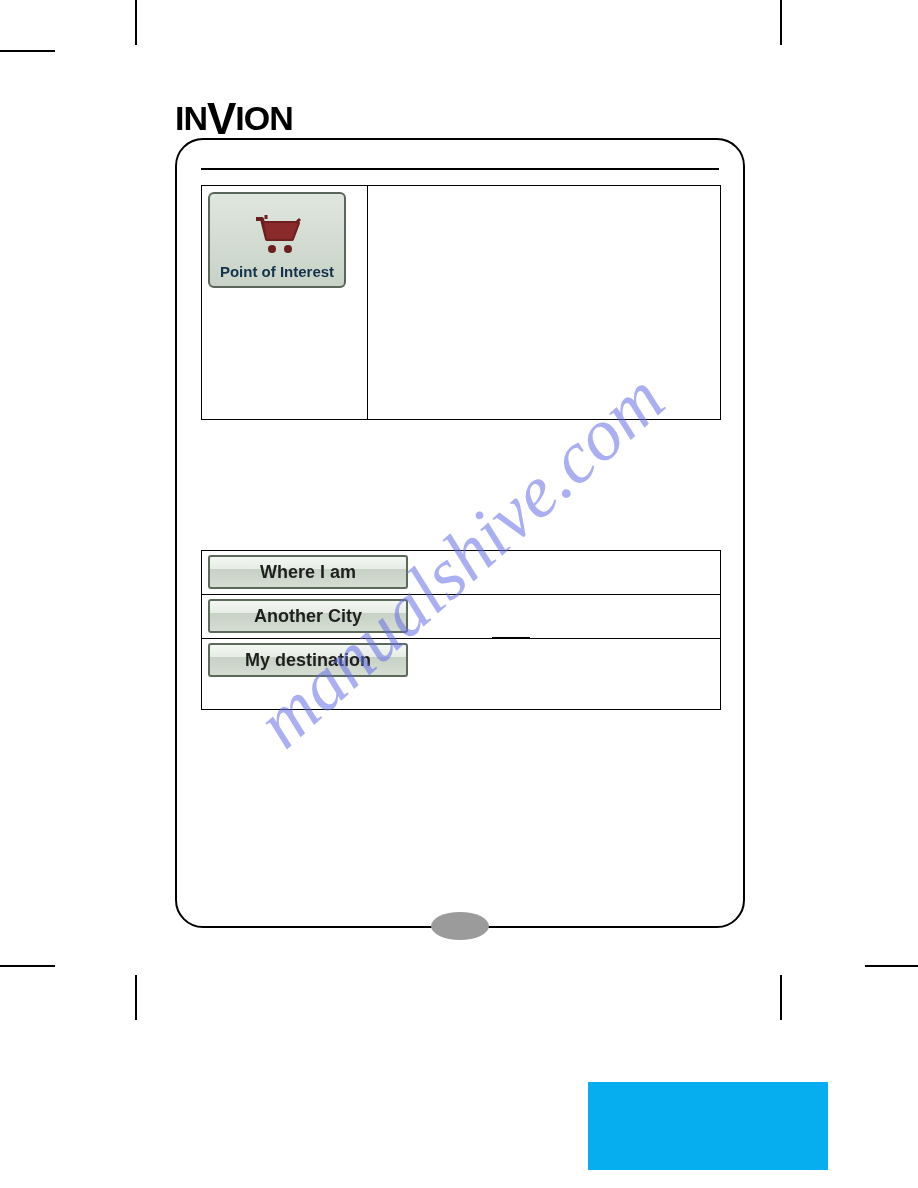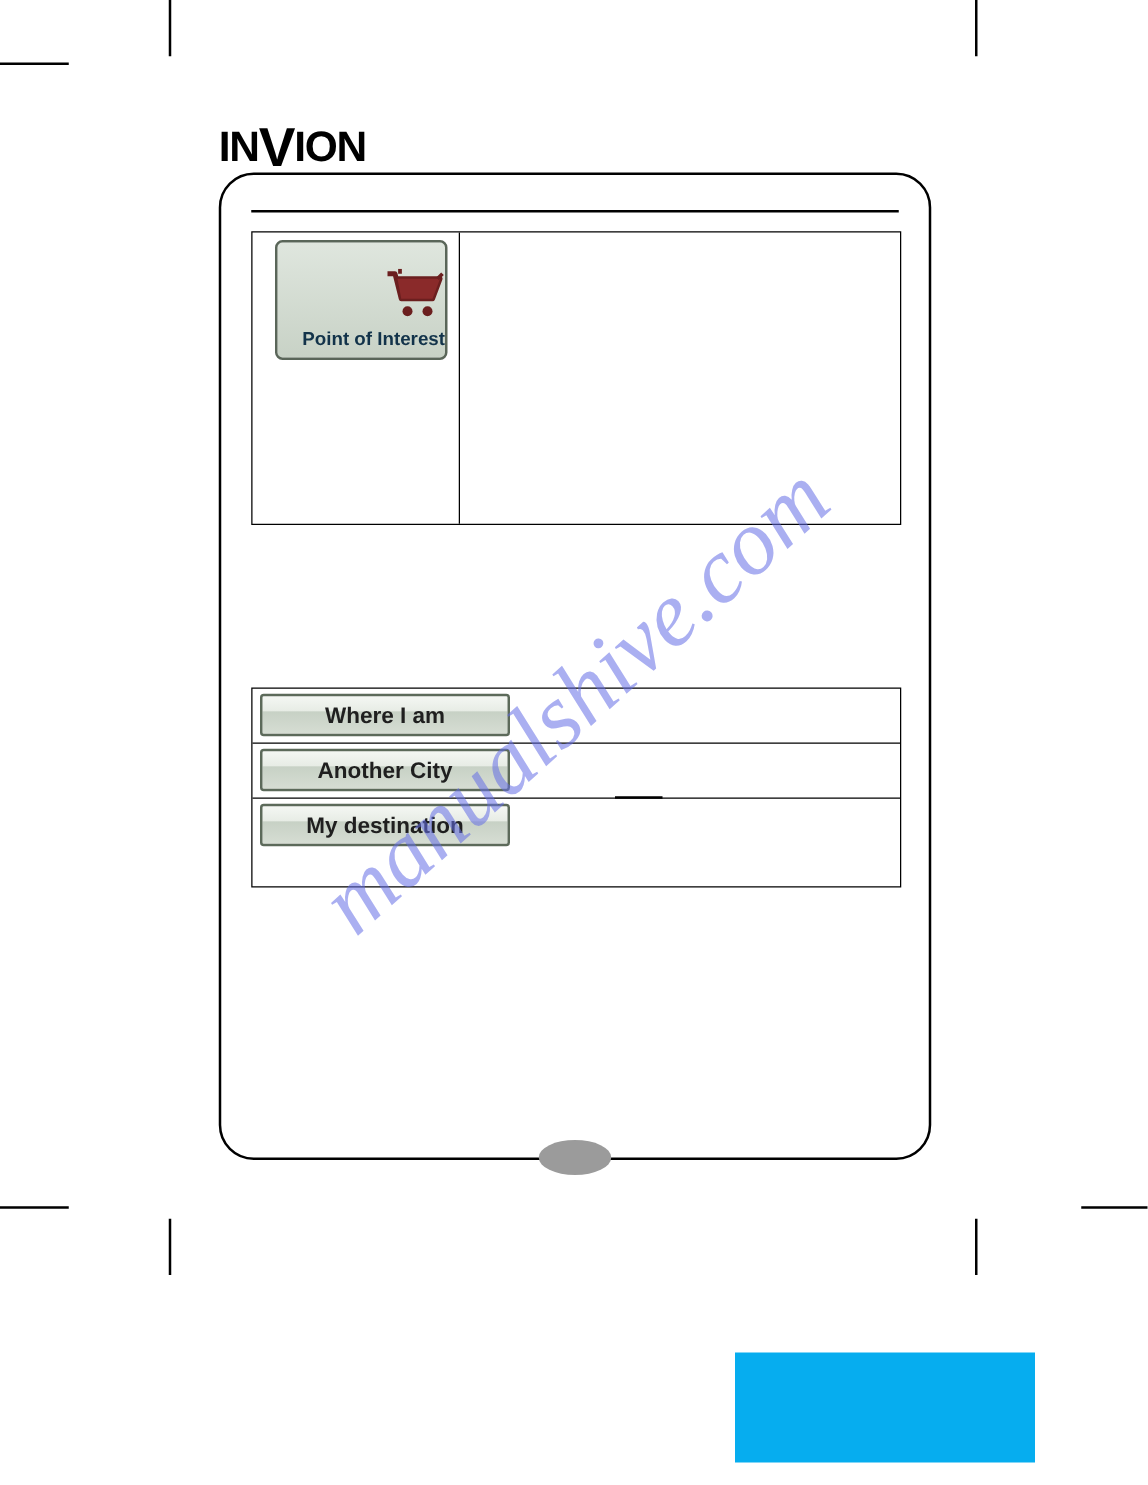--- a/index.html
+++ b/index.html
@@ -67,24 +67,23 @@
     position: absolute;
     left: 6px;
     top: 6px;
     width: 138px;
     height: 96px;
     background: linear-gradient(to bottom, #dfe6de 0%, #c8d2c6 100%);
     border: 2px solid #5a6659;
     border-radius: 6px;
     display: flex;
     flex-direction: column;
-    align-items: flex-end;
+    align-items: center;
     justify-content: flex-end;
     padding-bottom: 6px;
-    margin-left: 12px;
   }
   .poi-btn .cart {
     width: 50px;
     height: 42px;
     position: relative;
     margin-bottom: 6px;
   }
   .poi-btn .lbl {
     font-size: 15px;
     color: #12334a;

